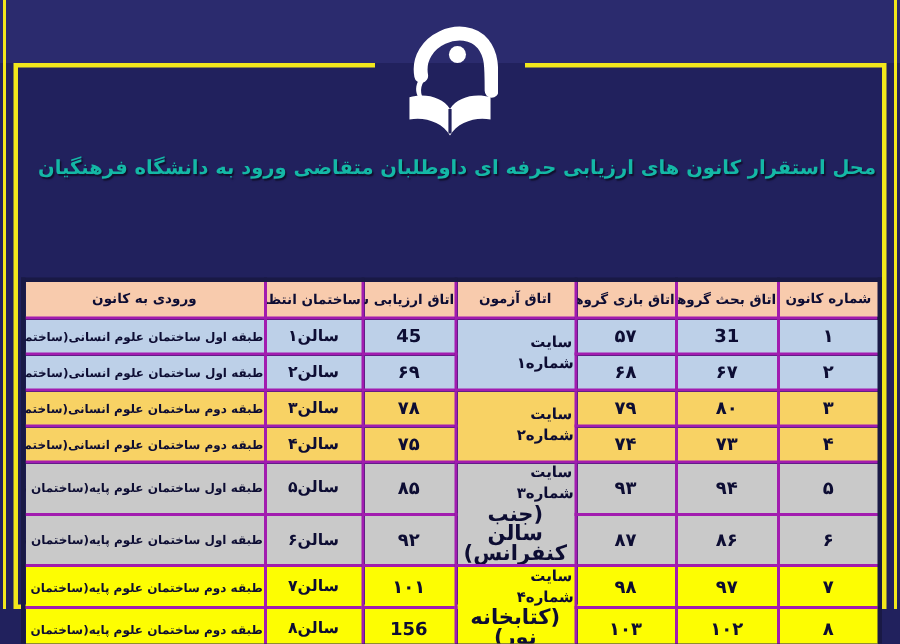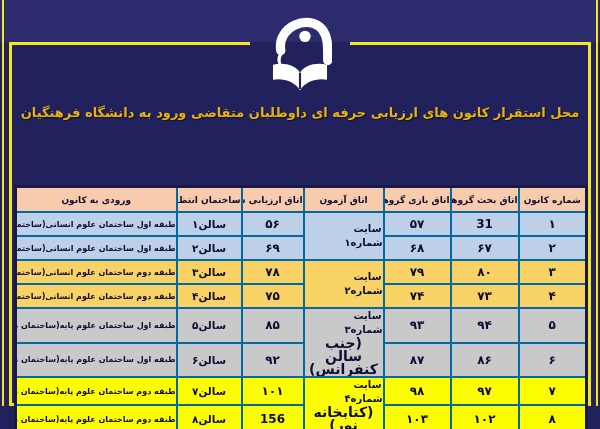--- a/index.html
+++ b/index.html
@@ -31,36 +31,36 @@
   }
   .logo-wrap {
     position: absolute; left: 50%; top: 6px;
     transform: translateX(-50%);
     width: 100px; height: 92px;
     background: linear-gradient(to bottom, #2b2b6e 0 36px, #21215d 36px 100%);
     display: flex; align-items: center; justify-content: center;
   }
   .title {
     position: absolute; left: 16px; right: 16px; top: 98px;
-    text-align: center; direction: rtl;
-    color: #eab308; font-weight: bold; font-size: 13px;
+    direction: rtl;
+    color: #14b8a6; font-weight: bold; font-size: 13px;
     line-height: 29px;
     text-shadow: 1px 1px 1px rgba(0,0,0,.55);
   }
   .title div { white-space: nowrap; }
   .table-wrap {
     position: absolute; left: 14px; top: 185px;
   }
   table {
     width: 574px; table-layout: fixed; direction: rtl;
     border-collapse: collapse;
     border: 3px solid #191945;
   }
   th, td {
-    border: 2px solid #0369a1;
+    border: 2px solid #a21caf;
     text-align: center; vertical-align: middle;
     font-weight: bold; color: #0d0d33;
     padding: 0; overflow: hidden;
   }
   thead th {
     background: #f8cbad; height: 23px; font-size: 9px; white-space: nowrap;
   }
   tbody tr { height: 24px; }
   tbody td { font-size: 12px; }
   tr.g1 td { background: #bdd0e8; }
@@ -120,21 +120,21 @@
   </thead>
   <tbody>
     <tr class="g1">
       <td>۱</td>
       <td>31</td>
       <td>۵۷</td>
       <td class="site-cell" rowspan="2">
         <div class="site-l1">سایت شماره۱</div>
 
       </td>
-      <td>۵۶</td>
+      <td>45</td>
       <td class="hall">سالن۱</td>
       <td class="entrance">طبقه اول ساختمان علوم انسانی(ساختمان فجر)</td>
     </tr>
     <tr class="g1">
       <td>۲</td>
       <td>۶۷</td>
       <td>۶۸</td>
       <td>۶۹</td>
       <td class="hall">سالن۲</td>
       <td class="entrance">طبقه اول ساختمان علوم انسانی(ساختمان فجر)</td>

